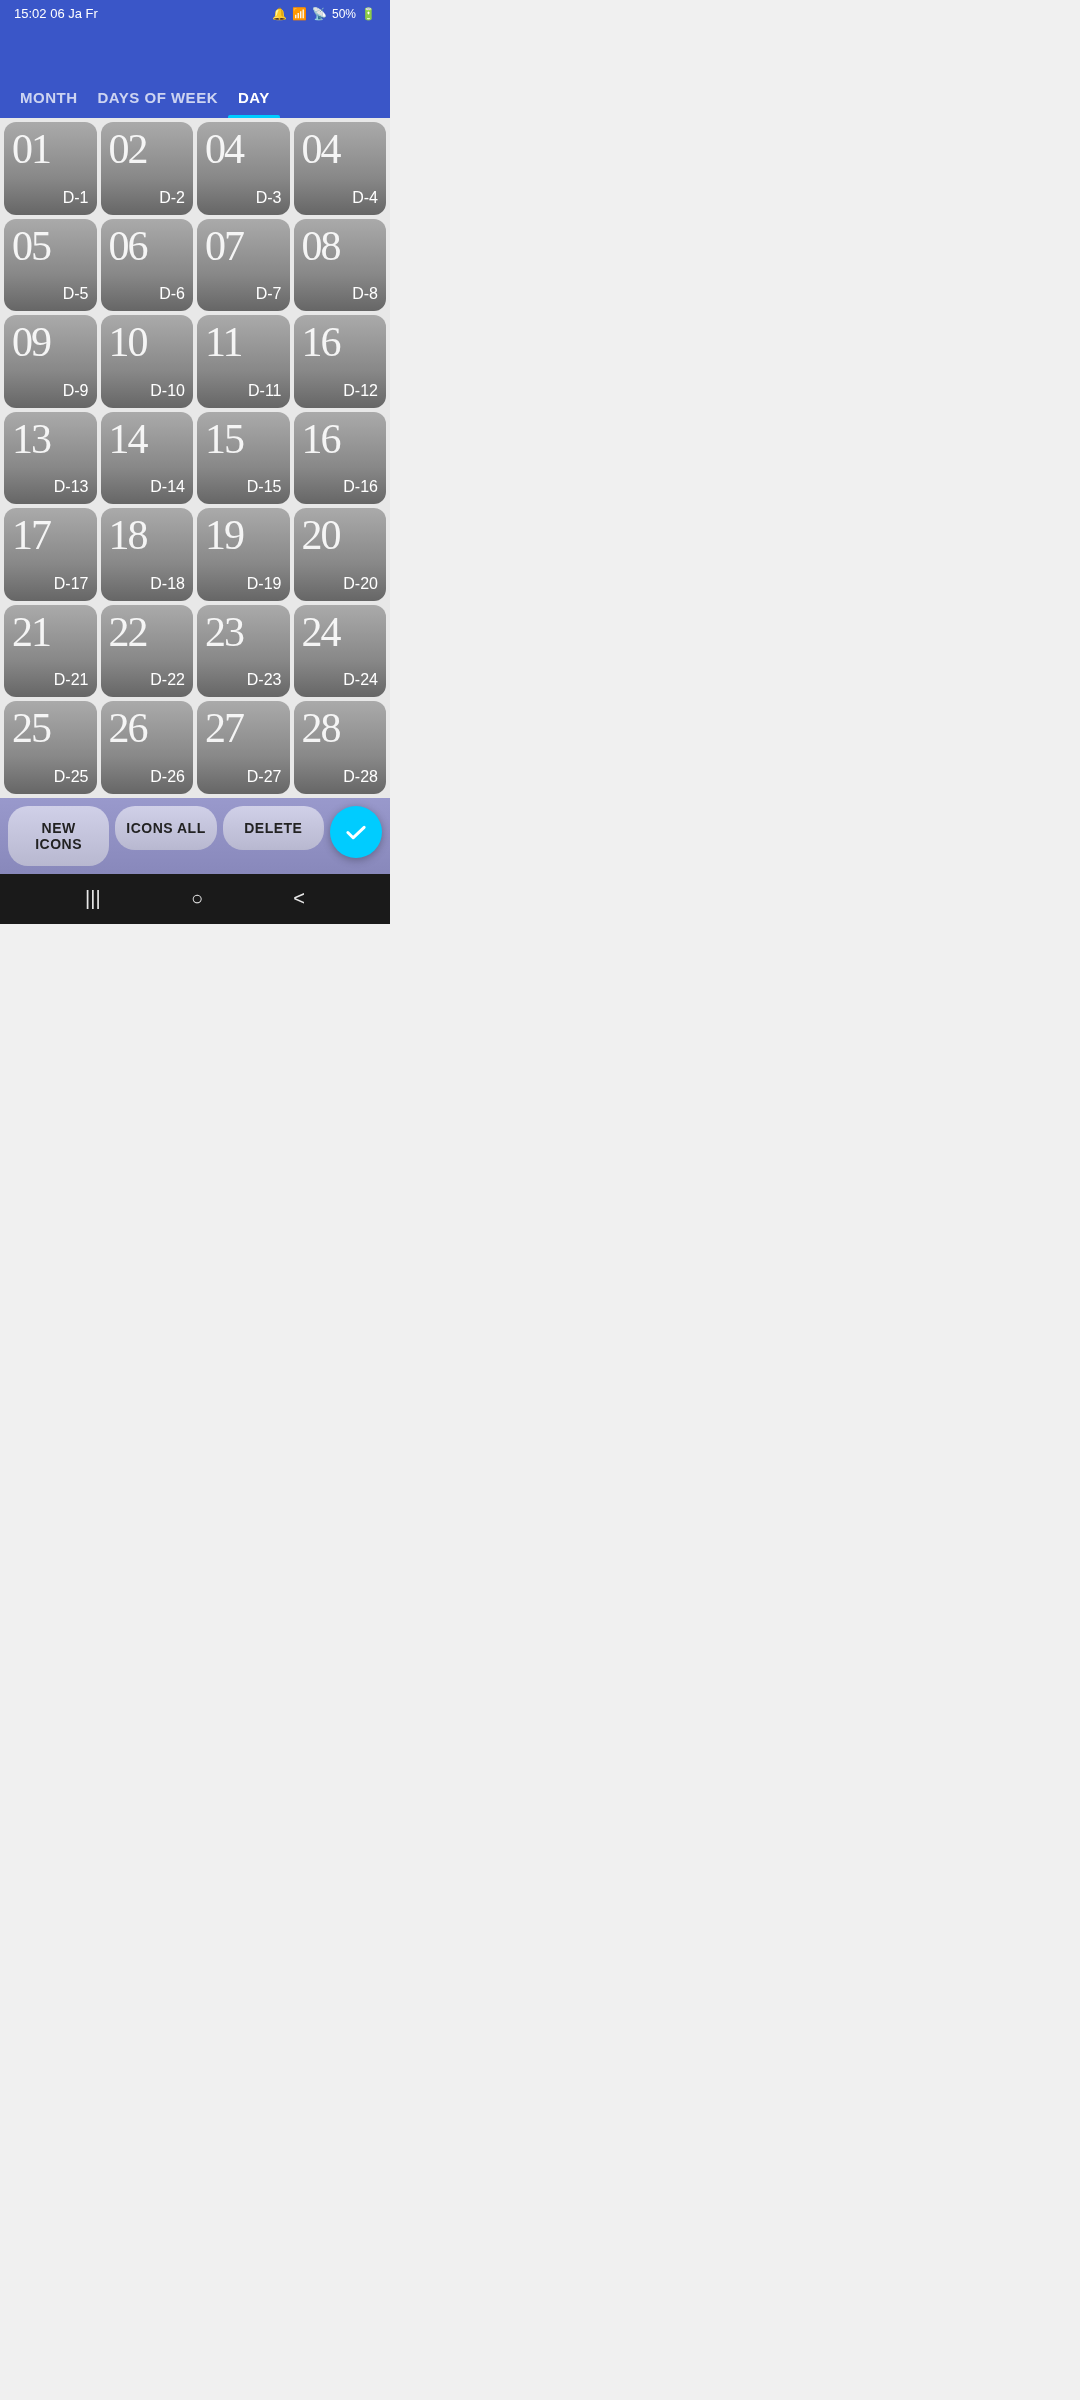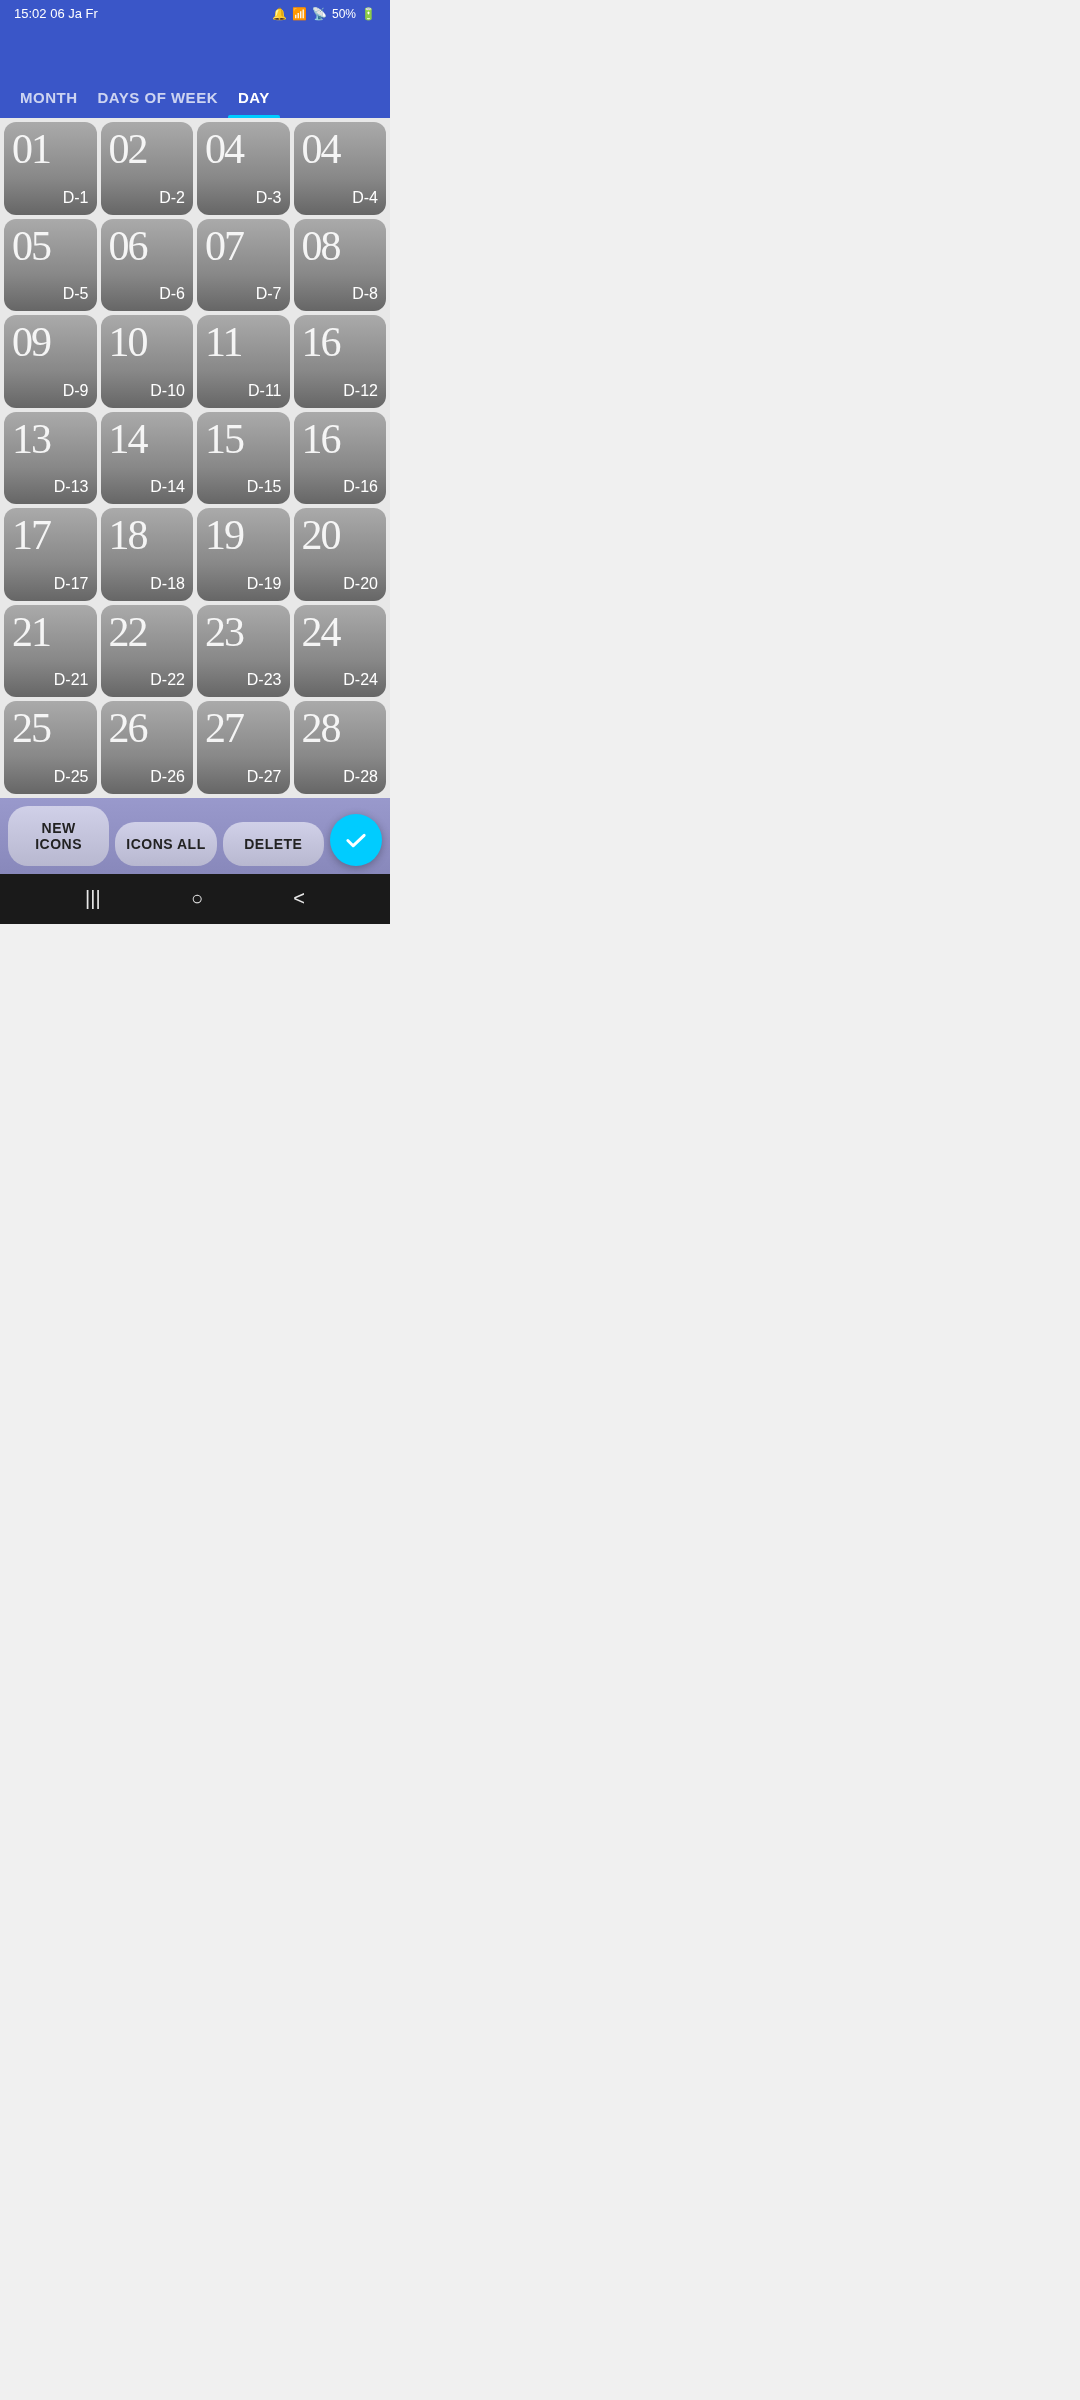--- a/index.html
+++ b/index.html
@@ -108,21 +108,21 @@
       font-weight: 500;
       text-align: right;
       align-self: flex-end;
       margin-bottom: 2px;
     }
 
     
     .bottom-toolbar {
       background: linear-gradient(to bottom, #9999cc, #8888bb);
       display: flex;
-      align-items: flex-end;
+      align-items: flex-start;
       padding: 8px 8px;
       gap: 6px;
     }
 
     .toolbar-btn {
       flex: 1;
       background: linear-gradient(to bottom, #d0d0e8, #b8b8d0);
       border: none;
       border-radius: 20px;
       padding: 14px 8px;

